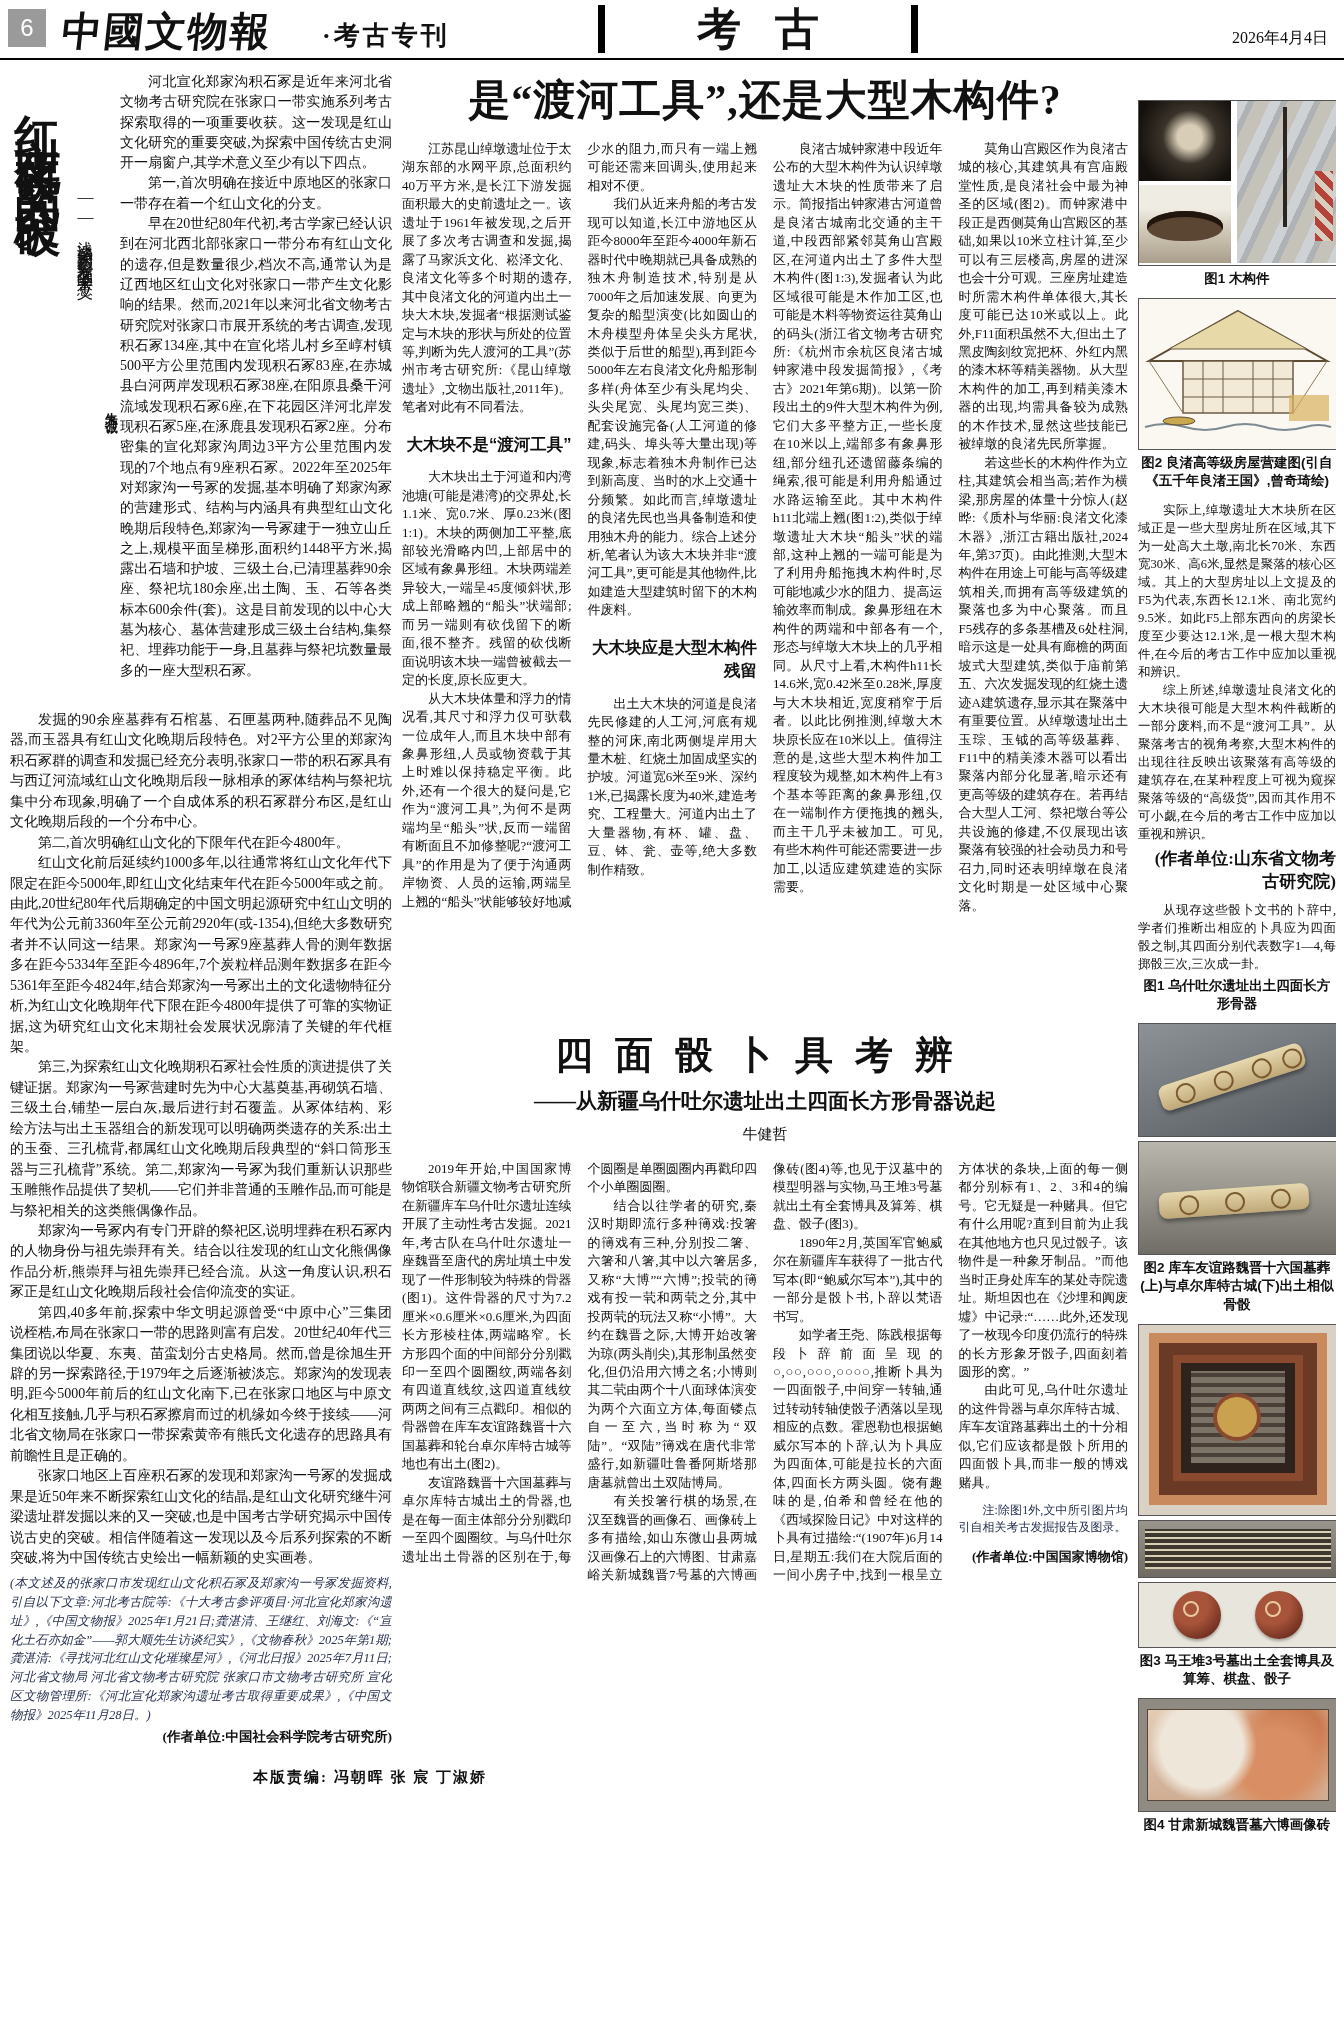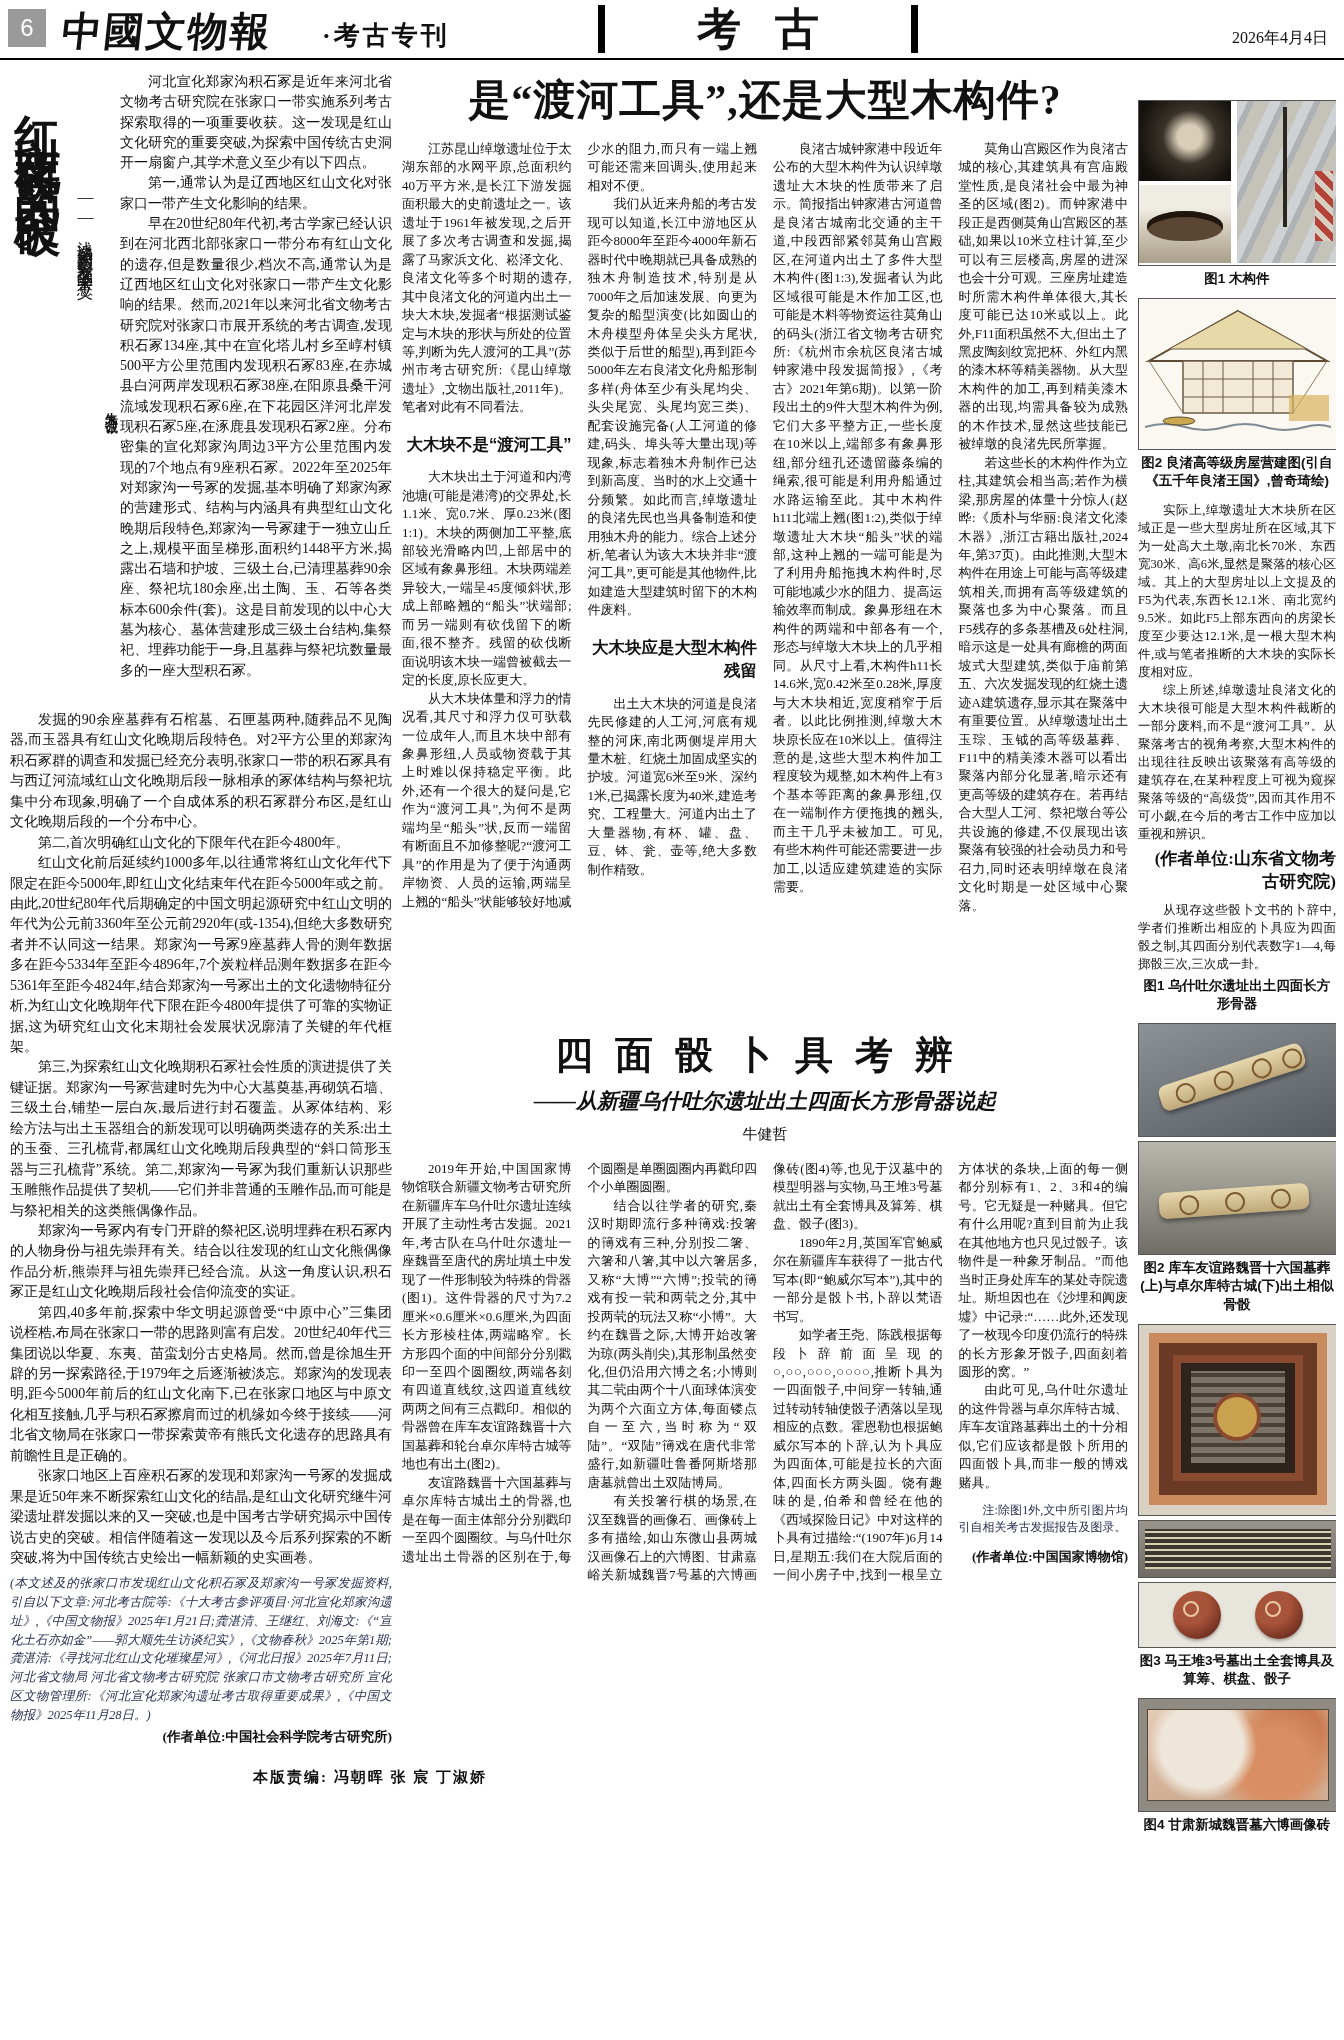--- a/index.html
+++ b/index.html
@@ -35,21 +35,21 @@
   
   #midtop{position:absolute;left:402px;top:66px;width:726px;height:918px;overflow:hidden;}
   .h1{font-size:42px;font-weight:bold;text-align:center;margin:6px 0 12px 0;letter-spacing:1px;}
   .h1-author{text-align:center;font-size:16px;margin-bottom:12px;}
   .cols4{column-count:4;column-gap:16px;font-size:13px;line-height:1.42;text-align:justify;height:788px;overflow:hidden;}
   .subhead{font-weight:bold;font-size:16.5px;text-align:right;margin:16px 0 12px 0;text-indent:0;
            font-family:"Liberation Sans","DejaVu Sans",sans-serif;}
   
   #midbot{position:absolute;left:402px;top:984px;width:726px;height:1046px;overflow:hidden;}
   .h2{font-size:38px;font-weight:bold;text-align:center;letter-spacing:22px;margin:46px 0 6px 0;}
-  .h2-sub{font-size:21px;font-weight:bold;text-align:center;margin:4px 0 10px 0;font-style:italic;}
+  .h2-sub{font-size:21px;font-weight:bold;text-align:center;margin:4px 0 10px 0;}
   .h2-author{text-align:center;font-size:15px;margin-bottom:16px;}
   .cols4b{column-count:4;column-gap:16px;font-size:13px;line-height:1.42;text-align:justify;height:812px;overflow:hidden;}
   .note-line{margin-top:10px;font-size:12px;color:#27304f;text-indent:2em;}
   .byline2{text-align:right;font-size:13px;font-weight:bold;margin-top:6px;}
   
   #right{position:absolute;left:1138px;top:72px;width:198px;height:1960px;overflow:hidden;}
   .caption{font-size:13.5px;font-weight:bold;line-height:1.35;margin:4px 0 10px 0;text-align:center;
            font-family:"Liberation Sans","DejaVu Sans",sans-serif;}
   .rtext{font-size:12.5px;line-height:1.44;text-align:justify;}
   .rbyline{text-align:right;font-size:17px;font-weight:bold;margin:4px 0 8px 0;}
@@ -135,21 +135,21 @@
 
   <div id="left">
     <div class="left-top">
       <div class="vblock">
         <div class="v-main">红山文化研究的突破</div>
         <div class="v-sub">——浅谈郑家沟积石冢发掘的学术意义</div>
         <div class="v-author">朱乃诚</div>
       </div>
       <div class="left-top-col">
           <p class="para">河北宣化郑家沟积石冢是近年来河北省文物考古研究院在张家口一带实施系列考古探索取得的一项重要收获。这一发现是红山文化研究的重要突破,为探索中国传统古史洞开一扇窗户,其学术意义至少有以下四点。</p>
-          <p class="para">第一,通常认为是辽西地区红山文化对张家口一带产生文化影响的结果。</p>
+          <p class="para">第一,首次明确在接近中原地区的张家口一带存在着一个红山文化的分支。</p>
           <p class="para">早在20世纪80年代初,考古学家已经认识到在河北西北部张家口一带分布有红山文化的遗存,但是数量很少,档次不高,通常认为是辽西地区红山文化对张家口一带产生文化影响的结果。然而,2021年以来河北省文物考古研究院对张家口市展开系统的考古调查,发现积石冢134座,其中在宣化塔儿村乡至崞村镇500平方公里范围内发现积石冢83座,在赤城县白河两岸发现积石冢38座,在阳原县桑干河流域发现积石冢6座,在下花园区洋河北岸发现积石冢5座,在涿鹿县发现积石冢2座。分布密集的宣化郑家沟周边3平方公里范围内发现的7个地点有9座积石冢。2022年至2025年对郑家沟一号冢的发掘,基本明确了郑家沟冢的营建形式、结构与内涵具有典型红山文化晚期后段特色,郑家沟一号冢建于一独立山丘之上,规模平面呈梯形,面积约1448平方米,揭露出石墙和护坡、三级土台,已清理墓葬90余座、祭祀坑180余座,出土陶、玉、石等各类标本600余件(套)。这是目前发现的以中心大墓为核心、墓体营建形成三级土台结构,集祭祀、埋葬功能于一身,且墓葬与祭祀坑数量最多的一座大型积石冢。</p>
         </div>
     </div>
     <div class="left-wide">
         <p class="para">发掘的90余座墓葬有石棺墓、石匣墓两种,随葬品不见陶器,而玉器具有红山文化晚期后段特色。对2平方公里的郑家沟积石冢群的调查和发掘已经充分表明,张家口一带的积石冢具有与西辽河流域红山文化晚期后段一脉相承的冢体结构与祭祀坑集中分布现象,明确了一个自成体系的积石冢群分布区,是红山文化晚期后段的一个分布中心。</p>
         <p class="para">第二,首次明确红山文化的下限年代在距今4800年。</p>
         <p class="para">红山文化前后延续约1000多年,以往通常将红山文化年代下限定在距今5000年,即红山文化结束年代在距今5000年或之前。由此,20世纪80年代后期确定的中国文明起源研究中红山文明的年代为公元前3360年至公元前2920年(或-1354),但绝大多数研究者并不认同这一结果。郑家沟一号冢9座墓葬人骨的测年数据多在距今5334年至距今4896年,7个炭粒样品测年数据多在距今5361年至距今4824年,结合郑家沟一号冢出土的文化遗物特征分析,为红山文化晚期年代下限在距今4800年提供了可靠的实物证据,这为研究红山文化末期社会发展状况廓清了关键的年代框架。</p>
         <p class="para">第三,为探索红山文化晚期积石冢社会性质的演进提供了关键证据。郑家沟一号冢营建时先为中心大墓奠基,再砌筑石墙、三级土台,铺垫一层白灰,最后进行封石覆盖。从冢体结构、彩绘方法与出土玉器组合的新发现可以明确两类遗存的关系:出土的玉蚕、三孔梳背,都属红山文化晚期后段典型的“斜口筒形玉器与三孔梳背”系统。第二,郑家沟一号冢为我们重新认识那些玉雕熊作品提供了契机——它们并非普通的玉雕作品,而可能是与祭祀相关的这类熊偶像作品。</p>
         <p class="para">郑家沟一号冢内有专门开辟的祭祀区,说明埋葬在积石冢内的人物身份与祖先崇拜有关。结合以往发现的红山文化熊偶像作品分析,熊崇拜与祖先崇拜已经合流。从这一角度认识,积石冢正是红山文化晚期后段社会信仰流变的实证。</p>
         <p class="para">第四,40多年前,探索中华文明起源曾受“中原中心”三集团说桎梏,布局在张家口一带的思路则富有启发。20世纪40年代三集团说以华夏、东夷、苗蛮划分古史格局。然而,曾是徐旭生开辟的另一探索路径,于1979年之后逐渐被淡忘。郑家沟的发现表明,距今5000年前后的红山文化南下,已在张家口地区与中原文化相互接触,几乎与积石冢擦肩而过的机缘如今终于接续——河北省文物局在张家口一带探索黄帝有熊氏文化遗存的思路具有前瞻性且是正确的。</p>
@@ -230,21 +230,21 @@
         <line x1="10" y1="62" x2="44" y2="114" stroke="#8a7a5d"></line>
         <line x1="188" y1="62" x2="154" y2="114" stroke="#8a7a5d"></line>
         <path d="M6,128 q20,-6 40,0 q20,6 40,0 q20,-6 40,0 q20,6 40,0 q14,-4 26,0" fill="none" stroke="#7d8a93" stroke-width="2"></path>
         <ellipse cx="40" cy="122" rx="16" ry="4" fill="#caa84f" stroke="#5d4a33"></ellipse>
         <rect x="150" y="96" width="40" height="26" fill="#d8b25e" opacity="0.7"></rect>
       </svg>
     </div>
     <div class="caption">图2 良渚高等级房屋营建图(引自《五千年良渚王国》,曾奇琦绘)</div>
 
     <div class="rtext">
-        <p class="para">实际上,绰墩遗址大木块所在区域正是一些大型房址所在区域,其下为一处高大土墩,南北长70米、东西宽30米、高6米,显然是聚落的核心区域。其上的大型房址以上文提及的F5为代表,东西长12.1米、南北宽约9.5米。如此F5上部东西向的房梁长度至少要达12.1米,是一根大型木构件,或与笔者推断的大木块的实际长度相对应。</p>
+        <p class="para">实际上,绰墩遗址大木块所在区域正是一些大型房址所在区域,其下为一处高大土墩,南北长70米、东西宽30米、高6米,显然是聚落的核心区域。其上的大型房址以上文提及的F5为代表,东西长12.1米、南北宽约9.5米。如此F5上部东西向的房梁长度至少要达12.1米,是一根大型木构件,在今后的考古工作中应加以重视和辨识。</p>
         <p class="para">综上所述,绰墩遗址良渚文化的大木块很可能是大型木构件截断的一部分废料,而不是“渡河工具”。从聚落考古的视角考察,大型木构件的出现往往反映出该聚落有高等级的建筑存在,在某种程度上可视为窥探聚落等级的“高级货”,因而其作用不可小觑,在今后的考古工作中应加以重视和辨识。</p>
       </div>
     <div class="rbyline">(作者单位:山东省文物考古研究院)</div>
 
     <p class="rtext para">从现存这些骰卜文书的卜辞中,学者们推断出相应的卜具应为四面骰之制,其四面分别代表数字1—4,每掷骰三次,三次成一卦。</p>
 
     <div class="caption">图1 乌什吐尔遗址出土四面长方形骨器</div>
 
     <div class="fig">
       <div class="fig f-border bone2a">

